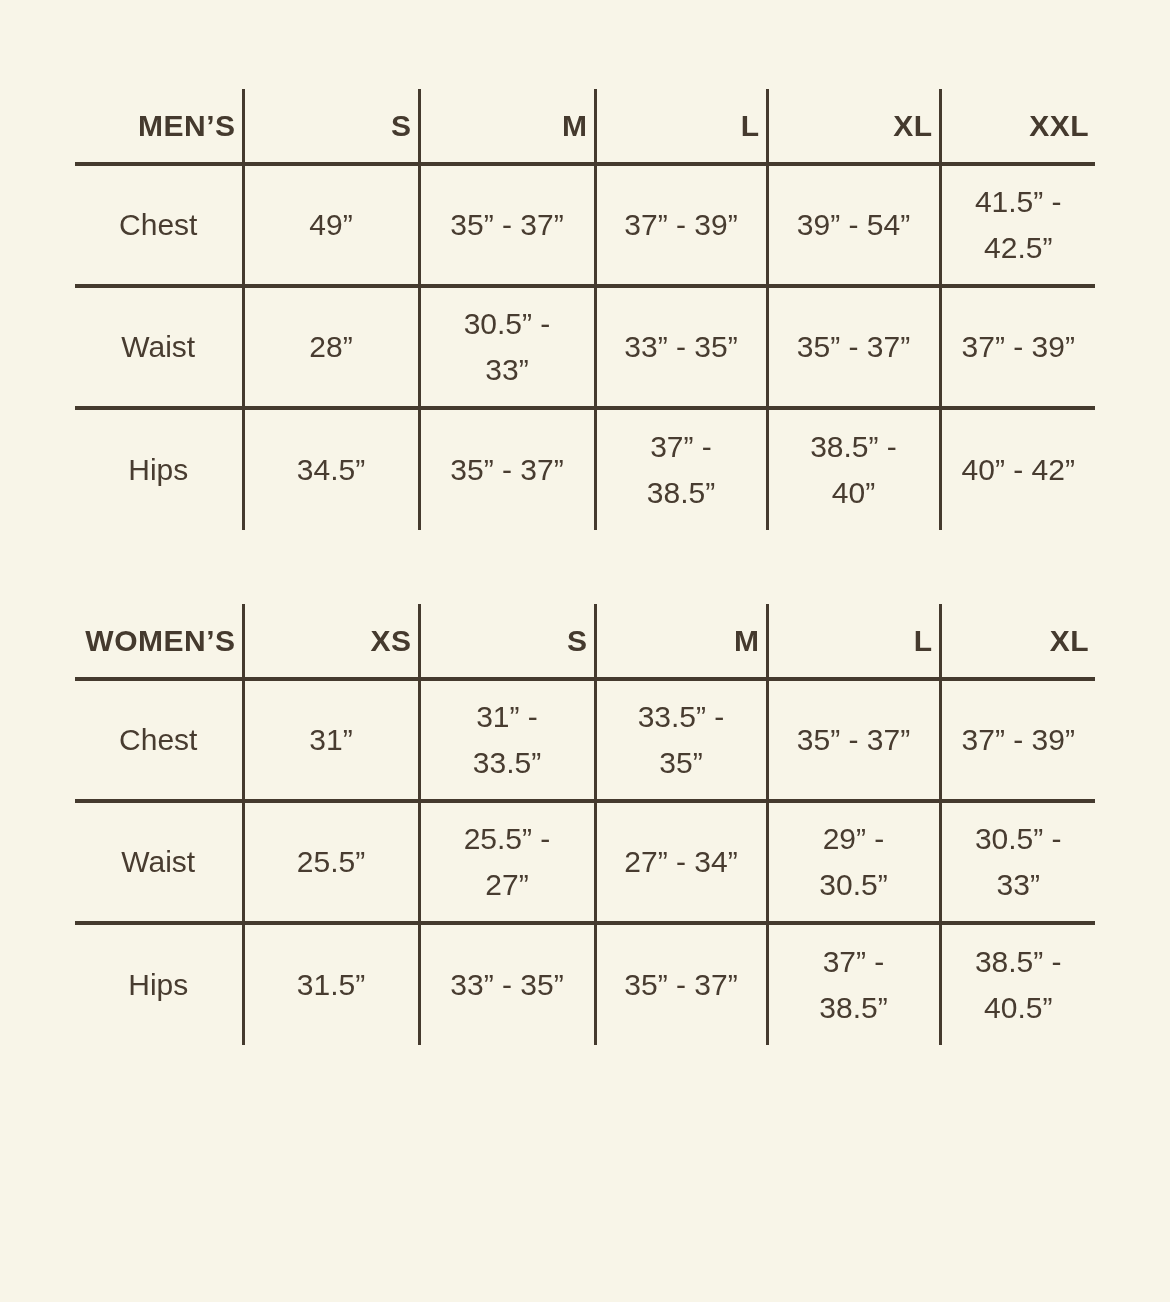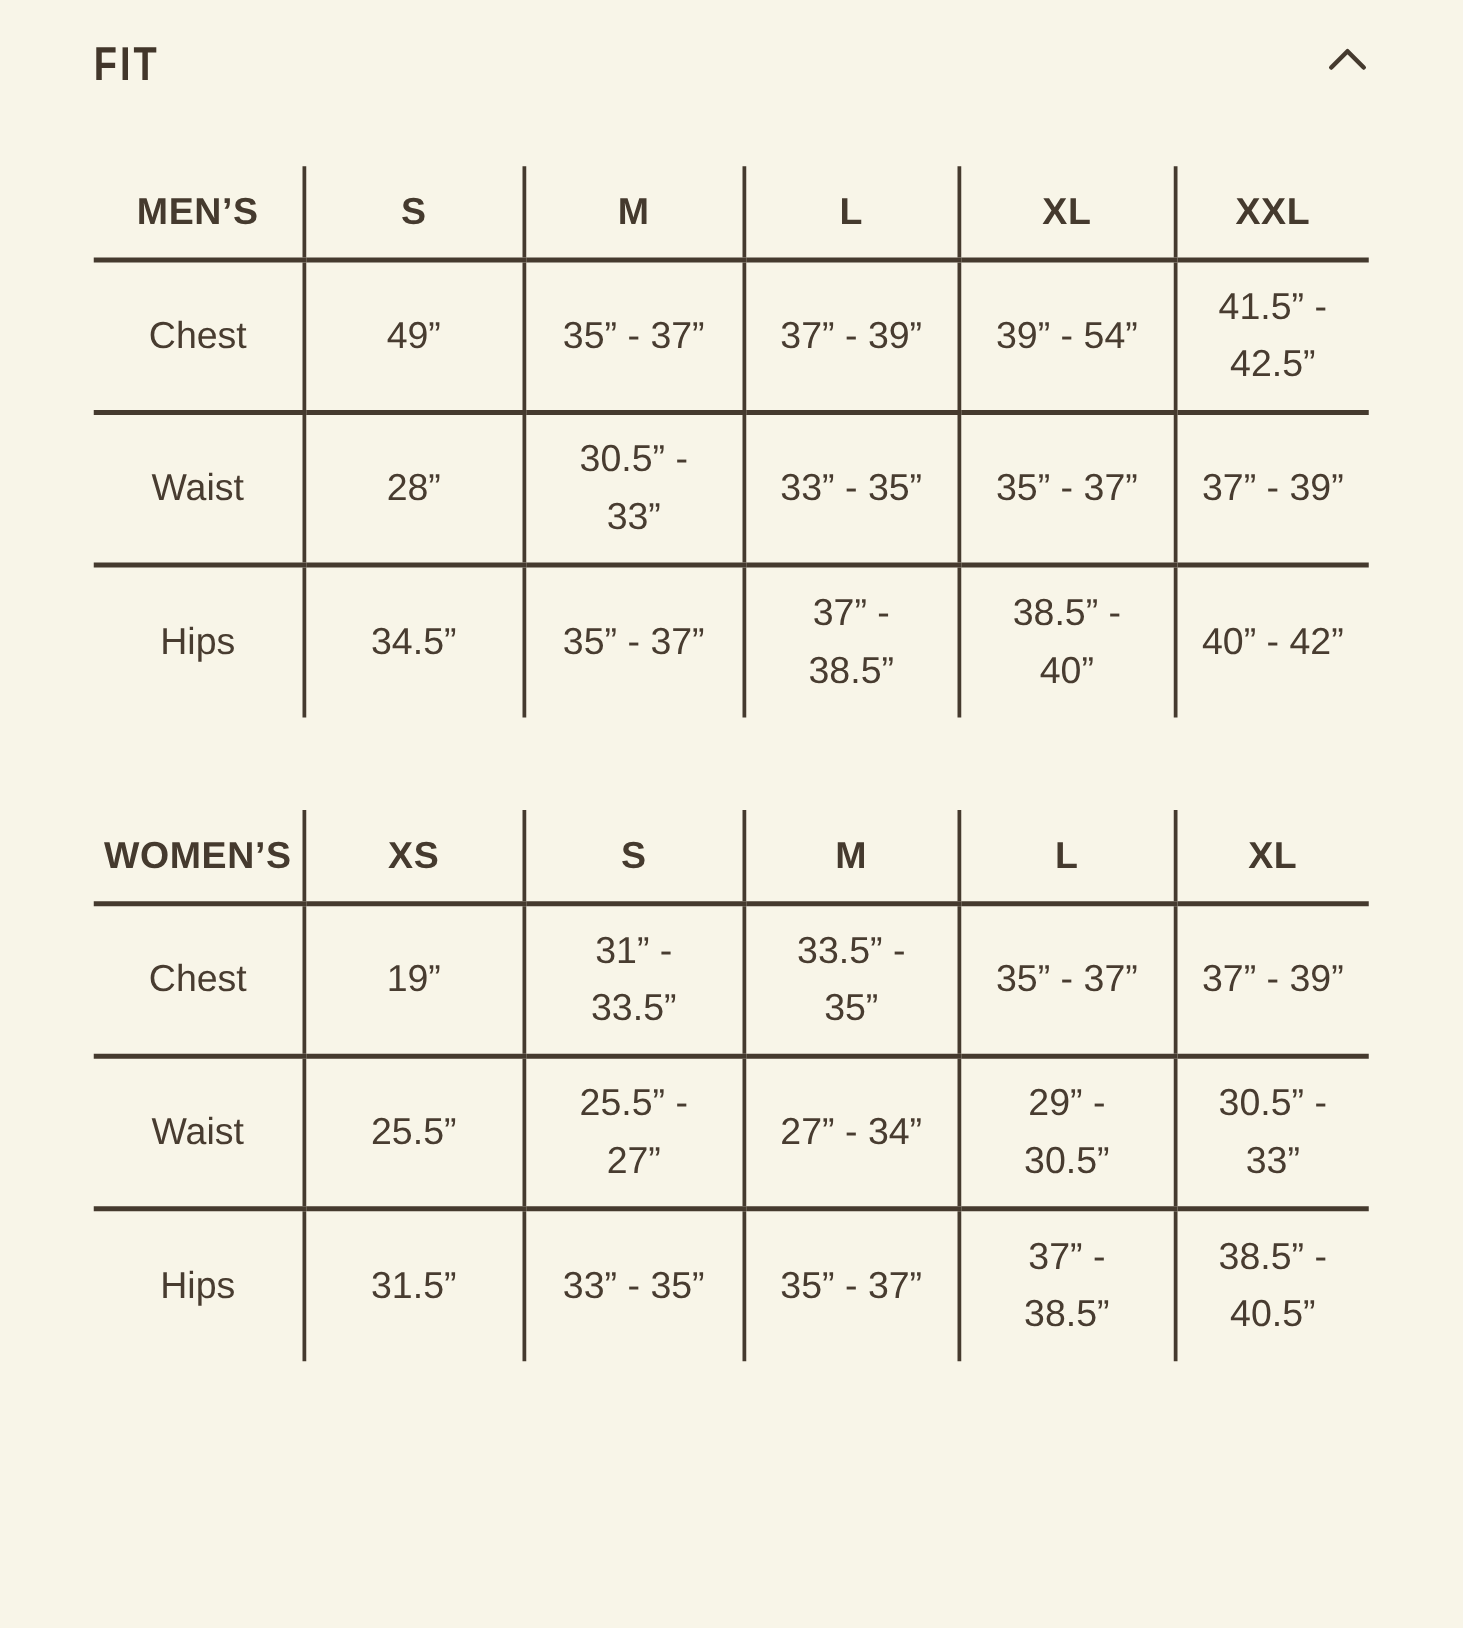--- a/index.html
+++ b/index.html
@@ -75,44 +75,35 @@
   }
   .size-table tr > *:not(:last-child) {
     border-right: 3px solid #453a2e;
   }
   .size-table thead th {
     height: 75px;
     font-weight: 700;
     letter-spacing: 0.5px;
     border-bottom: 4px solid #453a2e;
     color: #453a2e;
+    text-align: right;
   }
   .size-table tbody td {
     height: 122px;
     line-height: 46px;
   }
   .size-table tbody tr:not(:last-child) td {
     border-bottom: 4px solid #453a2e;
   }
 </style>
 </head>
 <body>
 
 <div class="page">
 
-  <div class="accordion-header">
-    <span class="fit-title">FIT</span>
-    <button class="chevron-btn" aria-label="Collapse section">
-      <span>
-        <svg width="34" height="24" viewBox="0 0 34 24">
-          <polyline points="4,18 17,5 30,18" fill="none" stroke="#453a2e" stroke-width="3.6" stroke-linecap="round" stroke-linejoin="round"></polyline>
-        </svg>
-      </span>
-    </button>
-  </div>
 
 
   <table class="size-table mens">
     <colgroup>
       <col style="width:168px">
         <col style="width:176px">
         <col style="width:176px">
       <col style="width:172px">
         <col style="width:173px">
         <col style="width:155px">
@@ -174,21 +165,21 @@
         <th>XS</th>
         <th>S</th>
         <th>M</th>
         <th>L</th>
         <th>XL</th>
       </tr>
     </thead>
     <tbody>
       <tr>
         <td>Chest</td>
-        <td>19”</td>
+        <td>31”</td>
         <td>31” -
 33.5”</td>
         <td>33.5” -
 35”</td>
         <td>35” - 37”</td>
         <td>37” - 39”</td>
       </tr>
       <tr>
         <td>Waist</td>
         <td>25.5”</td>

